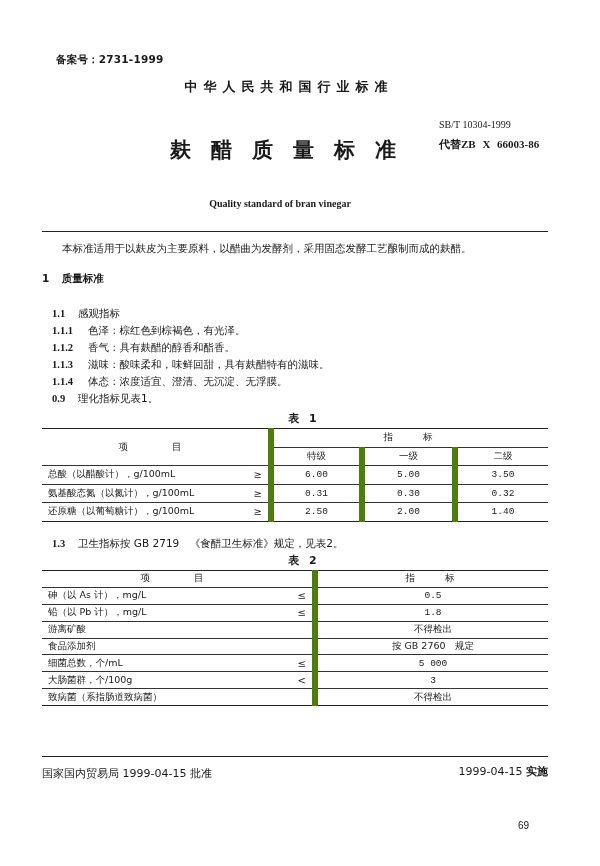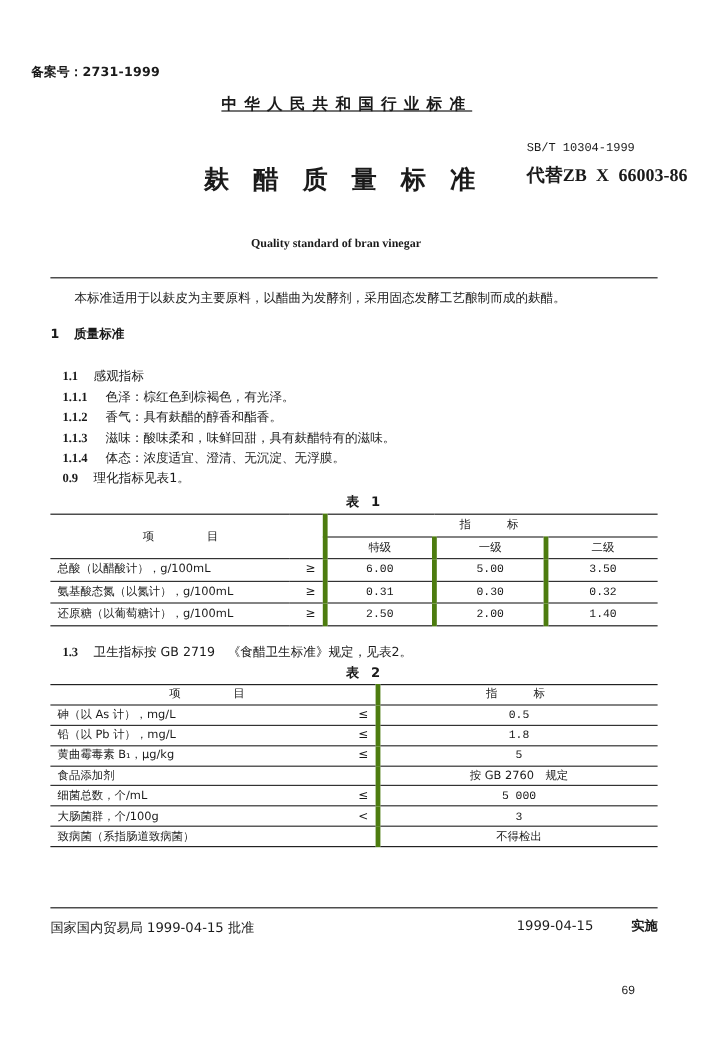--- a/index.html
+++ b/index.html
@@ -4,56 +4,56 @@
 <style>
   * { box-sizing: border-box; margin: 0; padding: 0; }
   html, body { width: 600px; height: 866px; background: #ffffff; overflow: hidden; }
   body {
     position: relative;
     font-family: "DejaVu Sans", "Liberation Sans", sans-serif;
     color: #1a1a1a;
   }
   .abs { position: absolute; white-space: nowrap; }
 
-  .filing { left: 26px; top: 53px; font-size: 10.5px; font-weight: bold; letter-spacing: 0.2px; }
-  .org { left: 0; width: 542px; top: 78px; text-align: center; font-size: 13px; font-weight: bold; letter-spacing: 6px; padding-left: 36px; text-decoration: underline; }
+  .filing { left: 56px; top: 53px; font-size: 10.5px; font-weight: bold; letter-spacing: 0.2px; }
+  .org { left: 0; width: 542px; top: 78px; text-align: center; font-size: 13px; font-weight: bold; letter-spacing: 6px; padding-left: 36px; }
   .title { left: 170px; top: 120px; font-size: 21px; font-weight: bold; letter-spacing: 20px; font-family: "DejaVu Serif", "Liberation Serif", serif; margin-top: 16px; }
-  .code1 { left: 439px; top: 119px; font-size: 10px; font-family: Liberation Mono, monospace; text-align: center; }
-  .code2 { left: 439px; top: 137px; font-size: 15px; font-weight: bold; font-family: "Liberation Serif", serif; word-spacing: 4px; }
+  .code1 { left: 439px; top: 119px; font-size: 10px; font-family: Liberation Serif, serif; text-align: center; }
+  .code2 { left: 439px; top: 137px; font-size: 11px; font-weight: bold; font-family: "Liberation Serif", serif; word-spacing: 4px; }
   .subtitle { left: 0; width: 556px; top: 198px; padding-left: 4px; text-align: center; font-size: 10px; font-weight: bold; font-family: "Liberation Serif", serif; }
 
   .rule { position: absolute; left: 42px; width: 506px; height: 0; border-top: 1.5px solid #222; }
 
   .scope { left: 62px; top: 242px; font-size: 10.5px; }
   .sec1 { left: 42px; top: 272px; font-size: 10.5px; font-weight: bold; }
   .sec1 .num { display: inline-block; width: 16px; }
 
   .clause { left: 52px; font-size: 10.5px; }
   .clause .num { display: inline-block; width: 36px; font-weight: bold; font-family: "Liberation Serif", serif; }
   .clause.l2 .num { width: 26px; }
 
   .tcap { left: 0; width: 600px; text-align: center; font-size: 11px; font-weight: bold; letter-spacing: 3px; padding-left: 8px; }
 
   table.t { position: absolute; border-collapse: collapse; font-size: 9.5px; }
   table.t td { border-top: 1px solid #333; border-bottom: 1px solid #333; padding: 0 6px; vertical-align: middle; }
   table.t tr.toprow td { border-top: 1.6px solid #222; }
   table.t tr.lastrow td { border-bottom: 1.6px solid #222; }
-  table.t td.vr { border-right: 4px solid #4d7c0f; }
+  table.t td.vr { border-right: 6px solid #4d7c0f; }
   table.t td.c { text-align: center; }
   table.t td.sym { text-align: right; padding-right: 6px; font-size: 10px; }
 
   #t1 { left: 42px; top: 428px; width: 506px; }
   #t1 tr { height: 18.5px; }
   #t2 { left: 42px; top: 570px; width: 506px; }
   #t2 tr { height: 16.9px; }
   .mono-num { font-family: "Liberation Mono", monospace; font-size: 9.5px; }
 
   .footer-l { left: 42px; top: 766px; font-size: 11px; }
   .footer-r { right: 52px; top: 764px; font-size: 11px; }
-  .footer-r b { font-weight: bold; margin-left: 28px; }
+  .footer-r b { font-weight: bold; }
   .pageno { left: 518px; top: 820px; font-size: 10px; font-family: Liberation Sans, sans-serif; }
   .head-cell { letter-spacing: 44px; padding-left: 40px !important; }
   .head-cell2 { letter-spacing: 30px; padding-left: 30px !important; }
 </style>
 </head>
 <body>
 
 <div class="abs filing">备案号：2731-1999</div>
 <div class="abs org">中华人民共和国行业标准</div>
 <div class="abs title">麸醋质量标准</div>
@@ -152,23 +152,23 @@
     <td>砷（以 As 计），mg/L</td>
     <td class="sym vr">≤</td>
     <td class="c mono-num">0.5</td>
   </tr>
   <tr>
     <td>铅（以 Pb 计），mg/L</td>
     <td class="sym vr">≤</td>
     <td class="c mono-num">1.8</td>
   </tr>
   <tr>
-    <td>黄曲霉毒素 B₁，μg/kg</td>
-    <td class="sym vr">≤</td>
-    <td class="c mono-num">5</td>
+    <td>游离矿酸</td>
+    <td class="sym vr"></td>
+    <td class="c">不得检出</td>
   </tr>
   <tr>
     <td>食品添加剂</td>
     <td class="sym vr"></td>
     <td class="c">按 GB 2760　规定</td>
   </tr>
   <tr>
     <td>细菌总数，个/mL</td>
     <td class="sym vr">≤</td>
     <td class="c mono-num">5 000</td>

